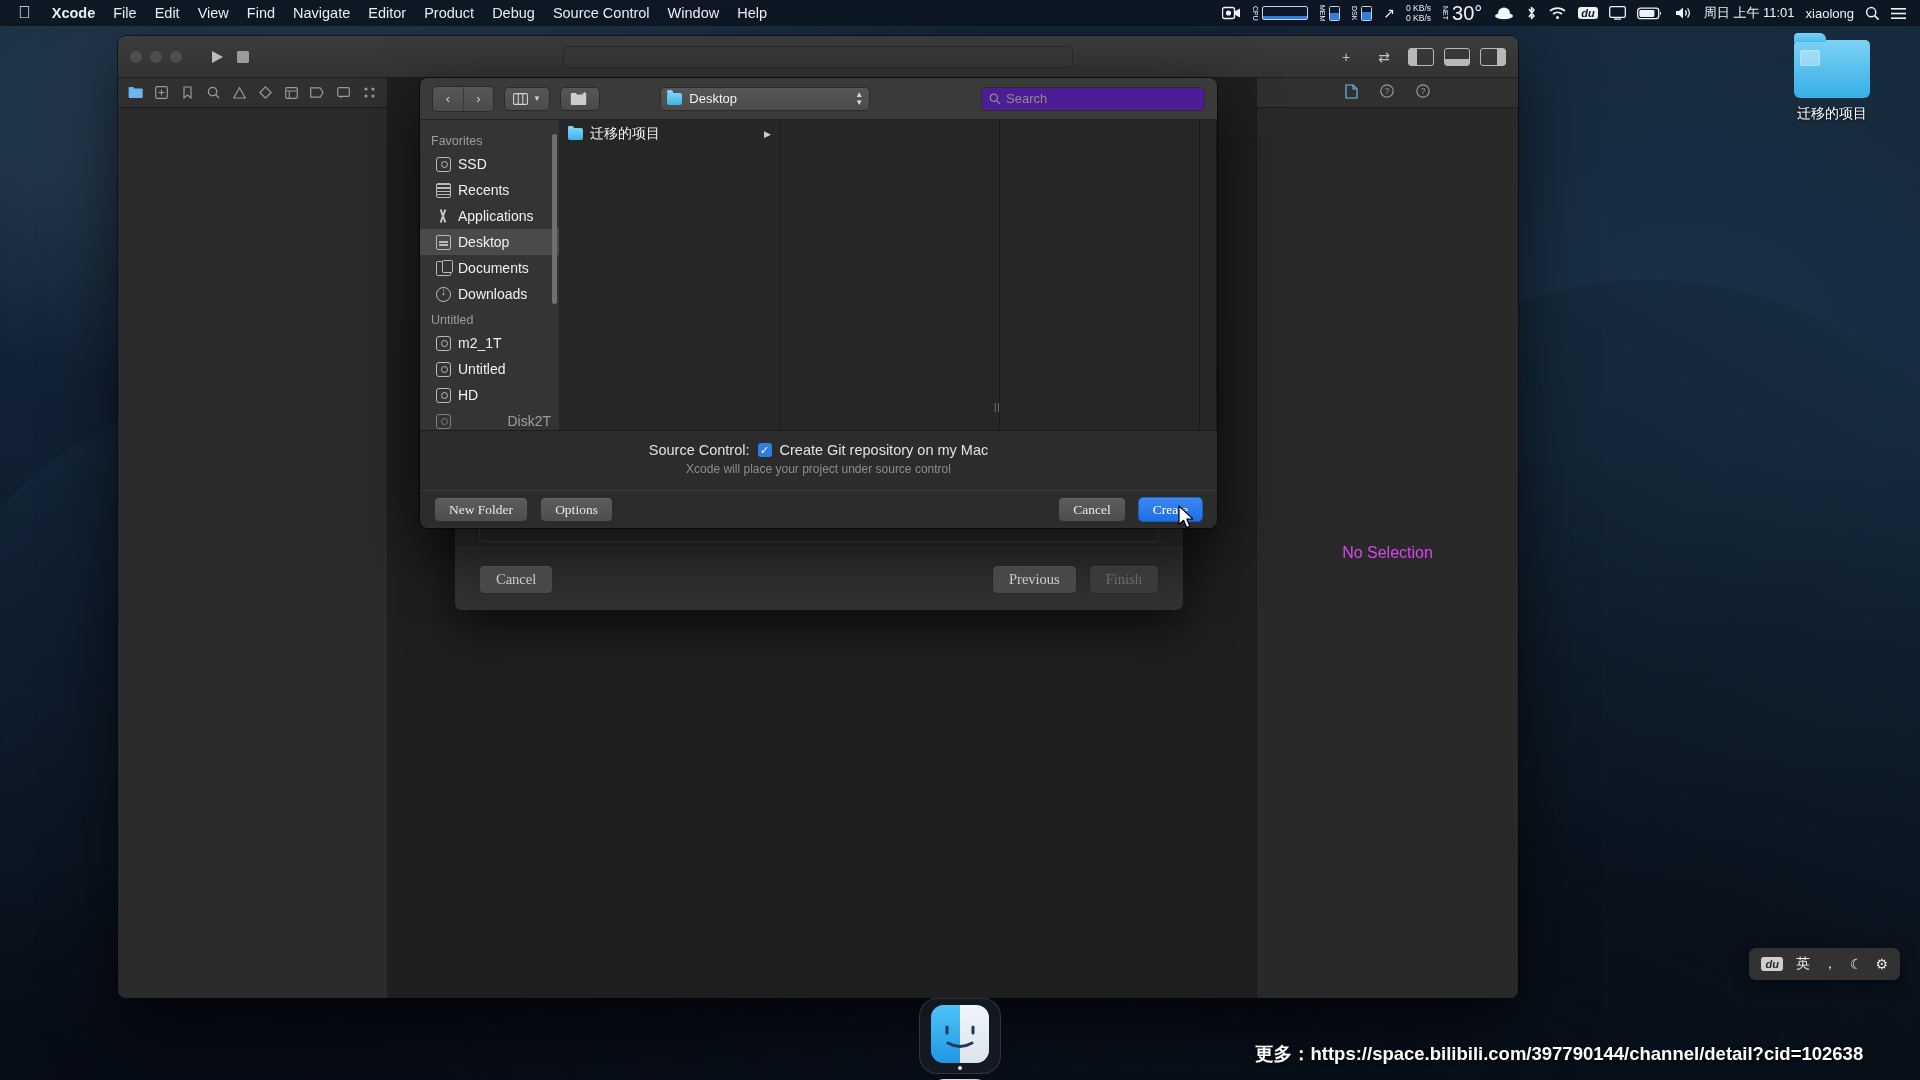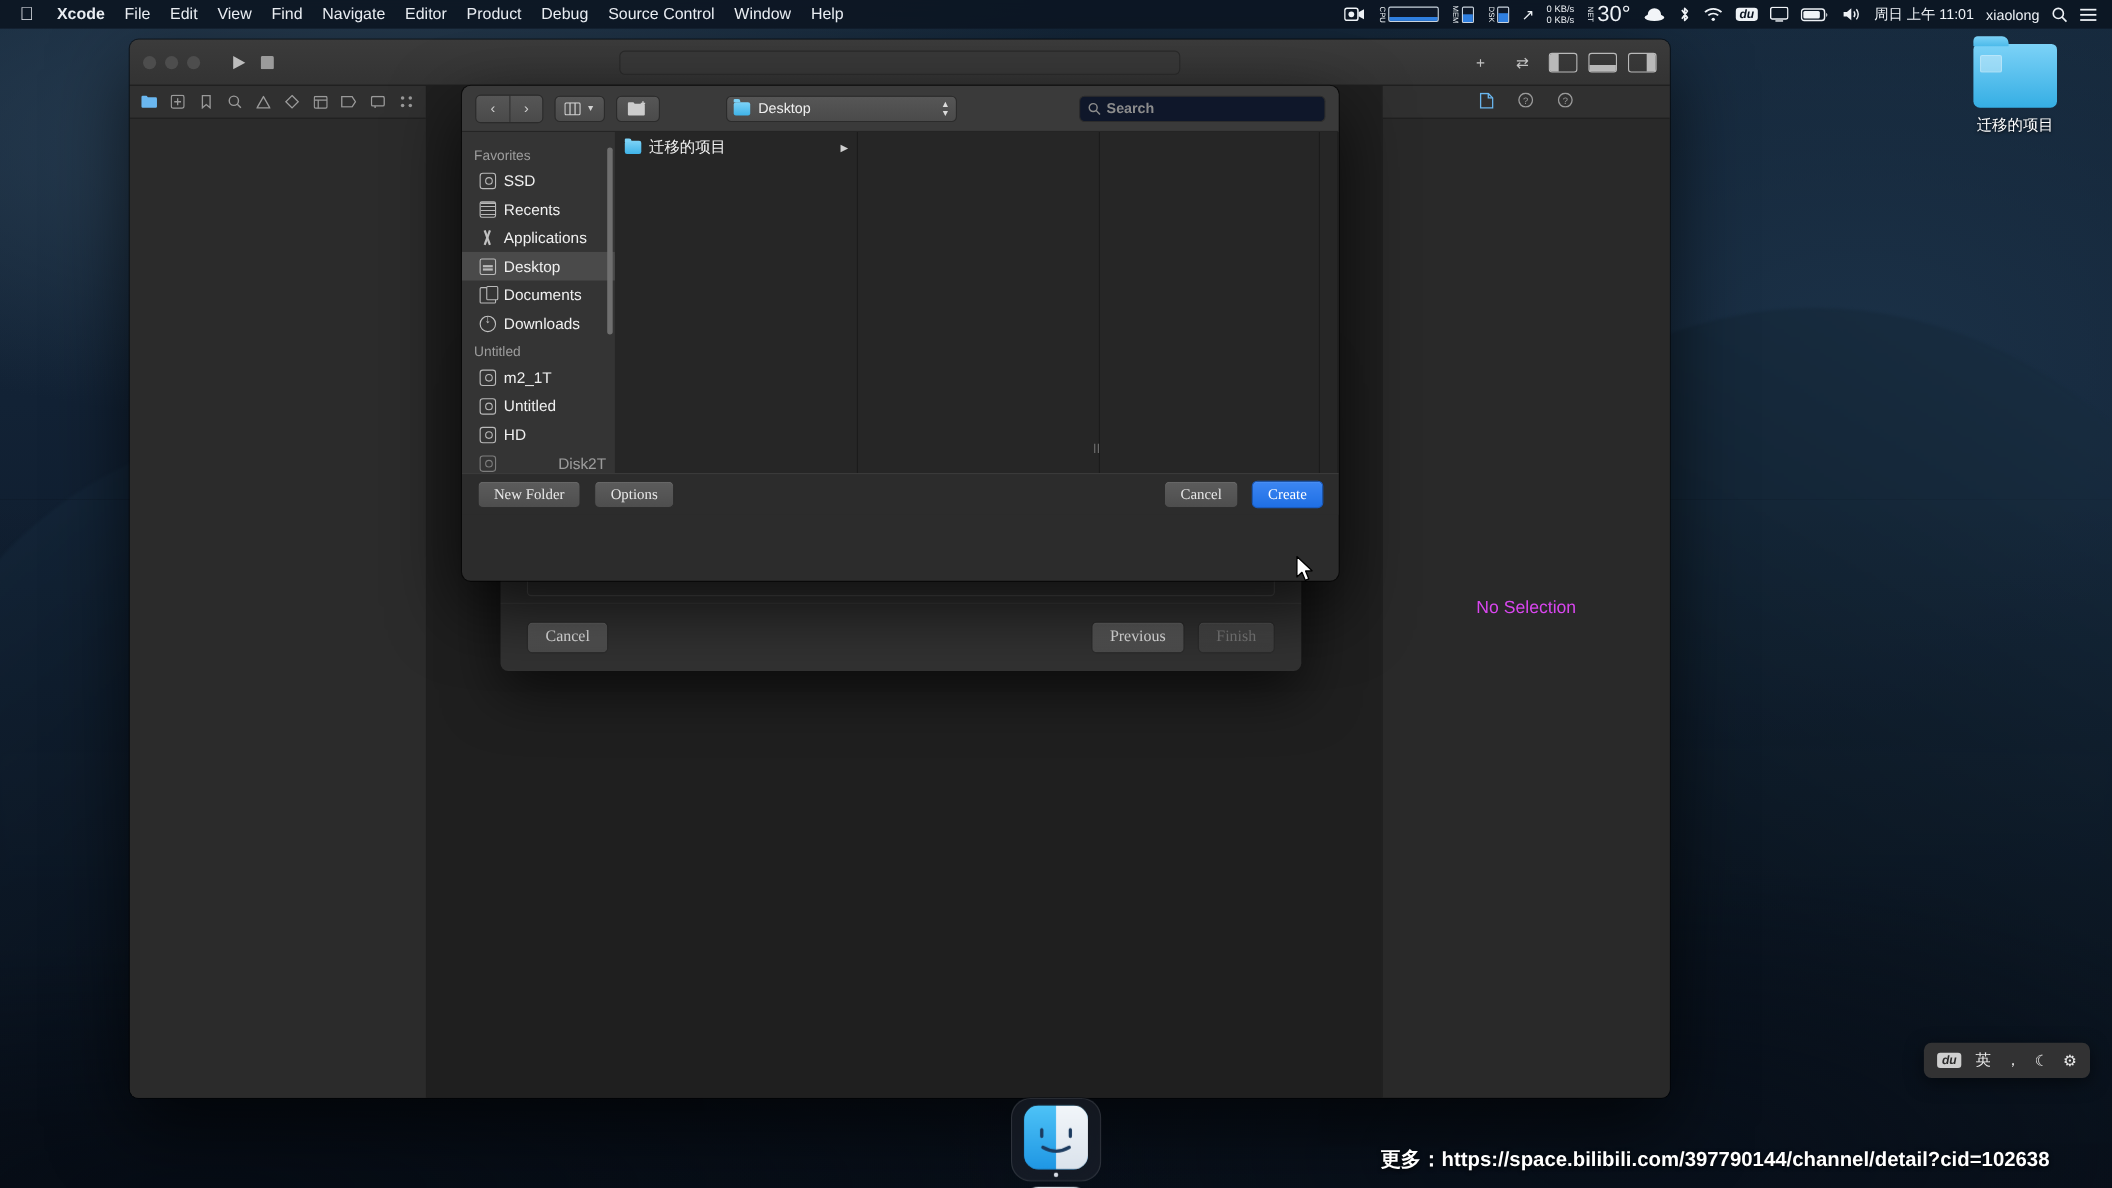--- a/index.html
+++ b/index.html
@@ -212,23 +212,23 @@
     color:#f0f0f0; font-size:13px; position:relative;
   }
   #sp-location .chev{ margin-left:auto; font-size:8px; line-height:8px; color:#dcdcdc; text-align:center; }
   .mini-folder{
     width:15px; height:12px; background:linear-gradient(180deg,#7cd2f7,#3fb3e8);
     border-radius:2px; position:relative; flex:none;
   }
   .mini-folder::before{ content:""; position:absolute; top:-2.5px; left:0; width:6px; height:3px;
     background:#7cd2f7; border-radius:1px 2px 0 0; }
   #sp-search{
-    width:224px; height:24px; background:#0f172a; border:1px solid #2c2c2c;
+    width:224px; height:24px; background:#4c1d95; border:1px solid #2c2c2c;
     border-radius:5px; display:flex; align-items:center; gap:5px; padding:0 7px;
-    color:#8c8c8c; font-size:13px;font-weight:bold;
+    color:#8c8c8c; font-size:13px;
   }
   #sp-main{ display:flex; height:310px; }
   #sp-sidebar{
     width:140px; background:#343434; border-right:1px solid #262626;
     padding-top:8px; position:relative; overflow:hidden;
   }
   .sp-group{ color:#9d9d9d; font-size:12.5px; padding:6px 0 3px 11px; }
   .sp-item{
     display:flex; align-items:center; gap:7px; height:26px; padding:0 8px 0 16px;
     color:#f0f0f0; font-size:14px; white-space:nowrap;
@@ -704,20 +704,30 @@
         <span class="arrow">▶</span>
       </div>
     </div>
     <div class="sp-col" id="sp-col2">
       <div class="grip">||</div>
     </div>
     <div class="sp-col" id="sp-col3"></div>
     <div class="sp-col" id="sp-col4"></div>
   </div>
 
+  <div id="sp-accessory">
+    <div class="sc-row">
+      <span class="sc-label">Source Control:</span>
+      <span class="cbx">
+        <span>✓</span>
+      </span>
+      <span class="sc-label">Create Git repository on my Mac</span>
+    </div>
+    <div class="sc-sub">Xcode will place your project under source control</div>
+  </div>
 
   <div id="sp-footer">
     <div class="btn sm">New Folder</div>
     <div class="btn sm">Options</div>
     <div class="right">
       <div class="btn sm">Cancel</div>
       <div class="btn sm primary">Create</div>
     </div>
   </div>
 </div>

